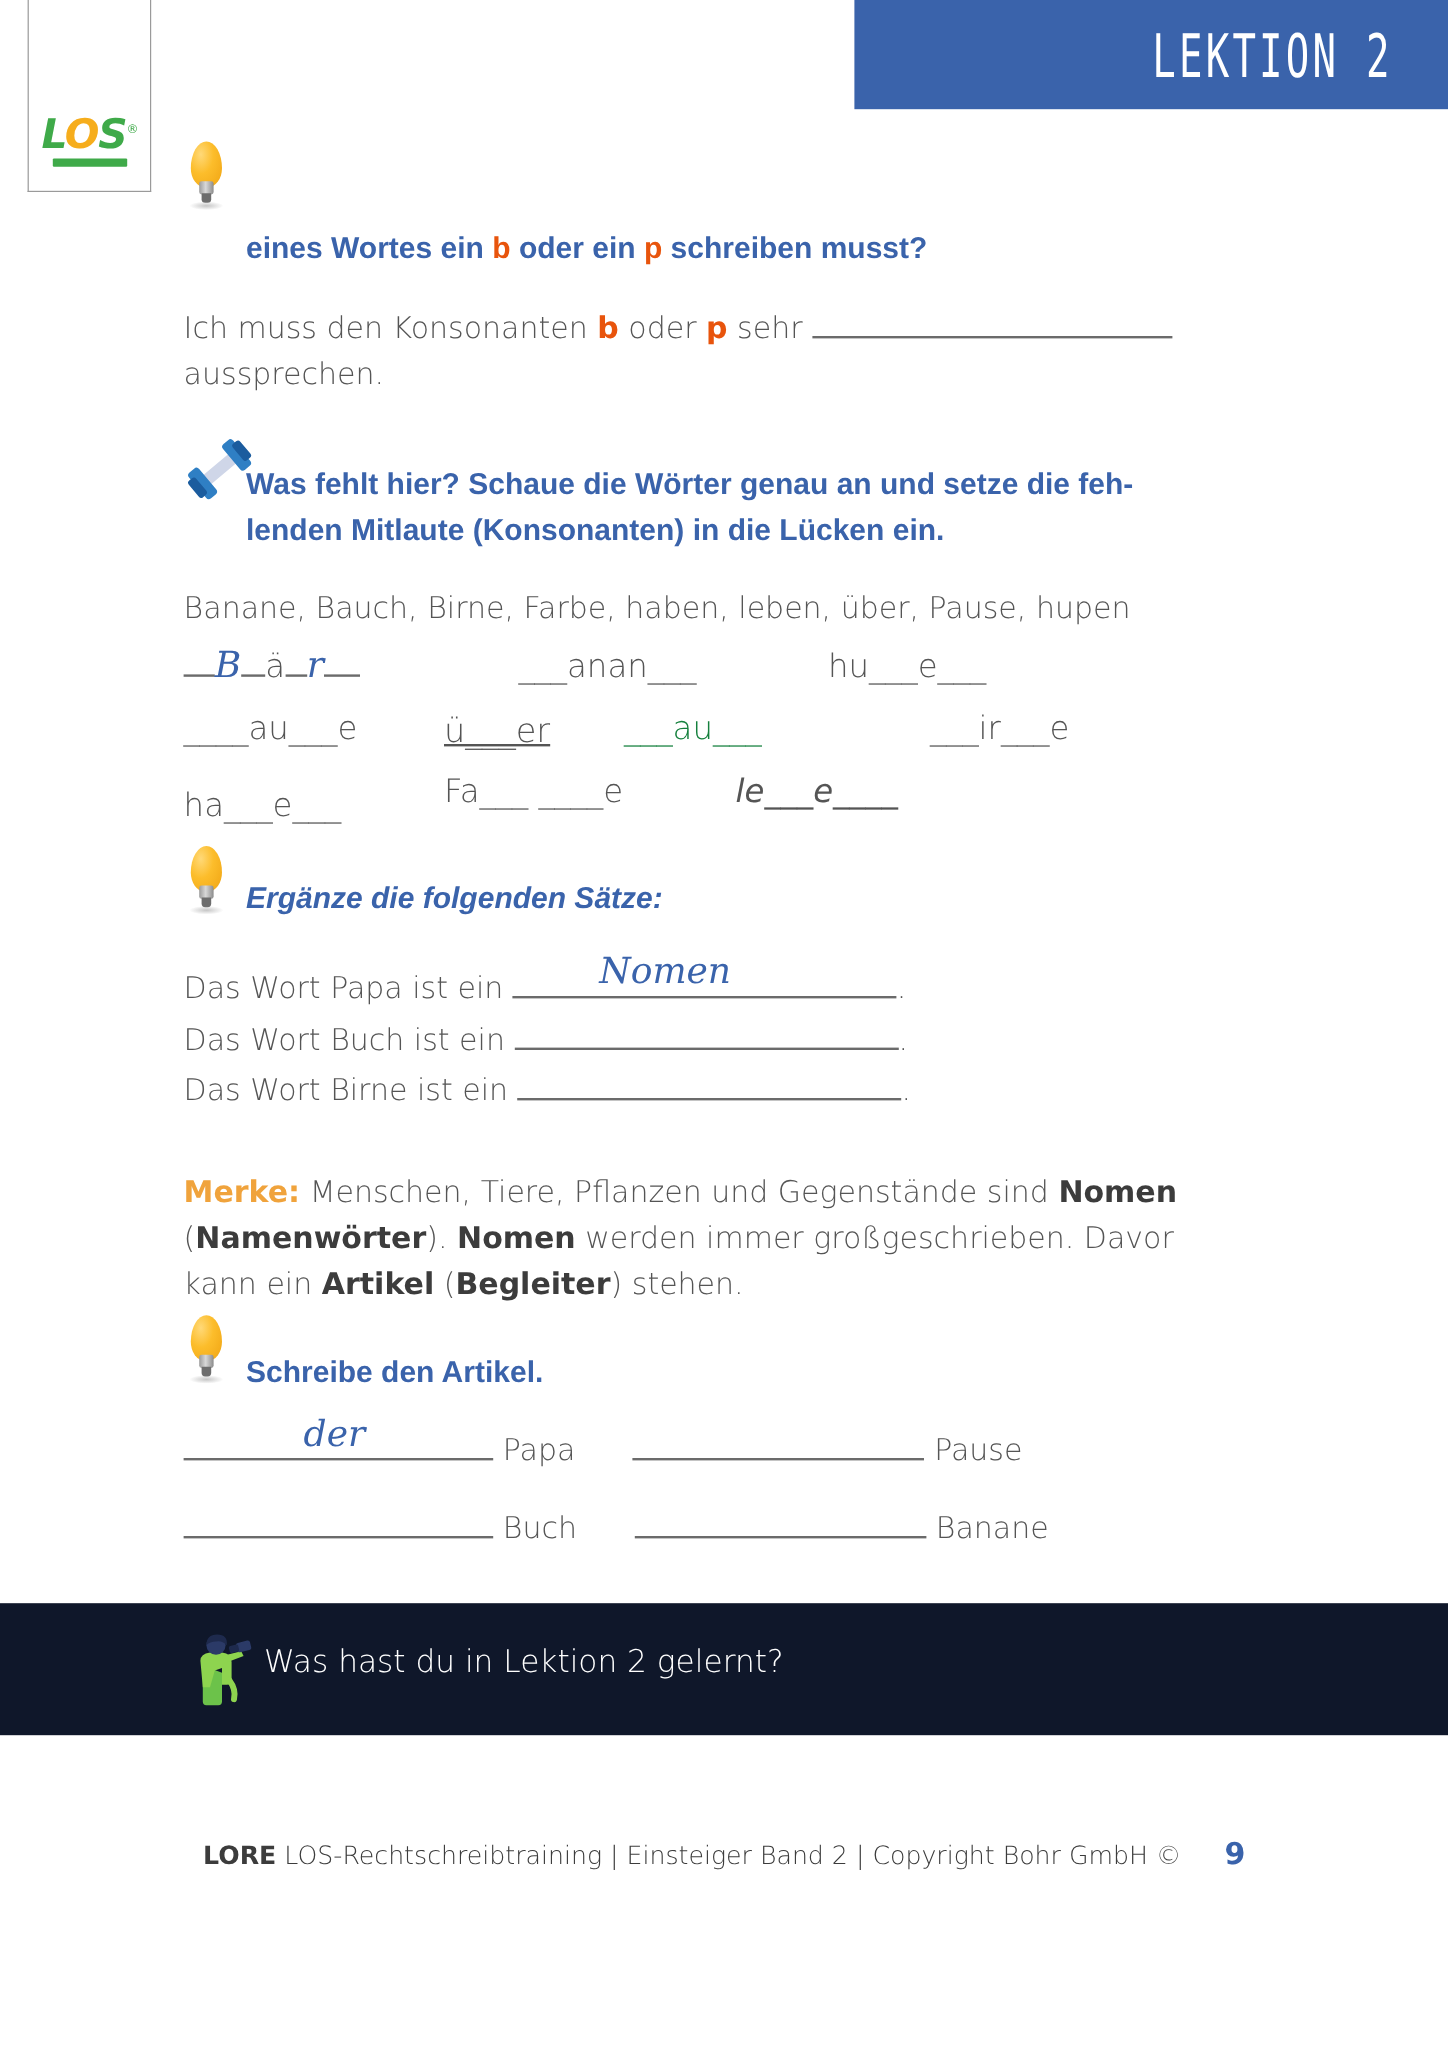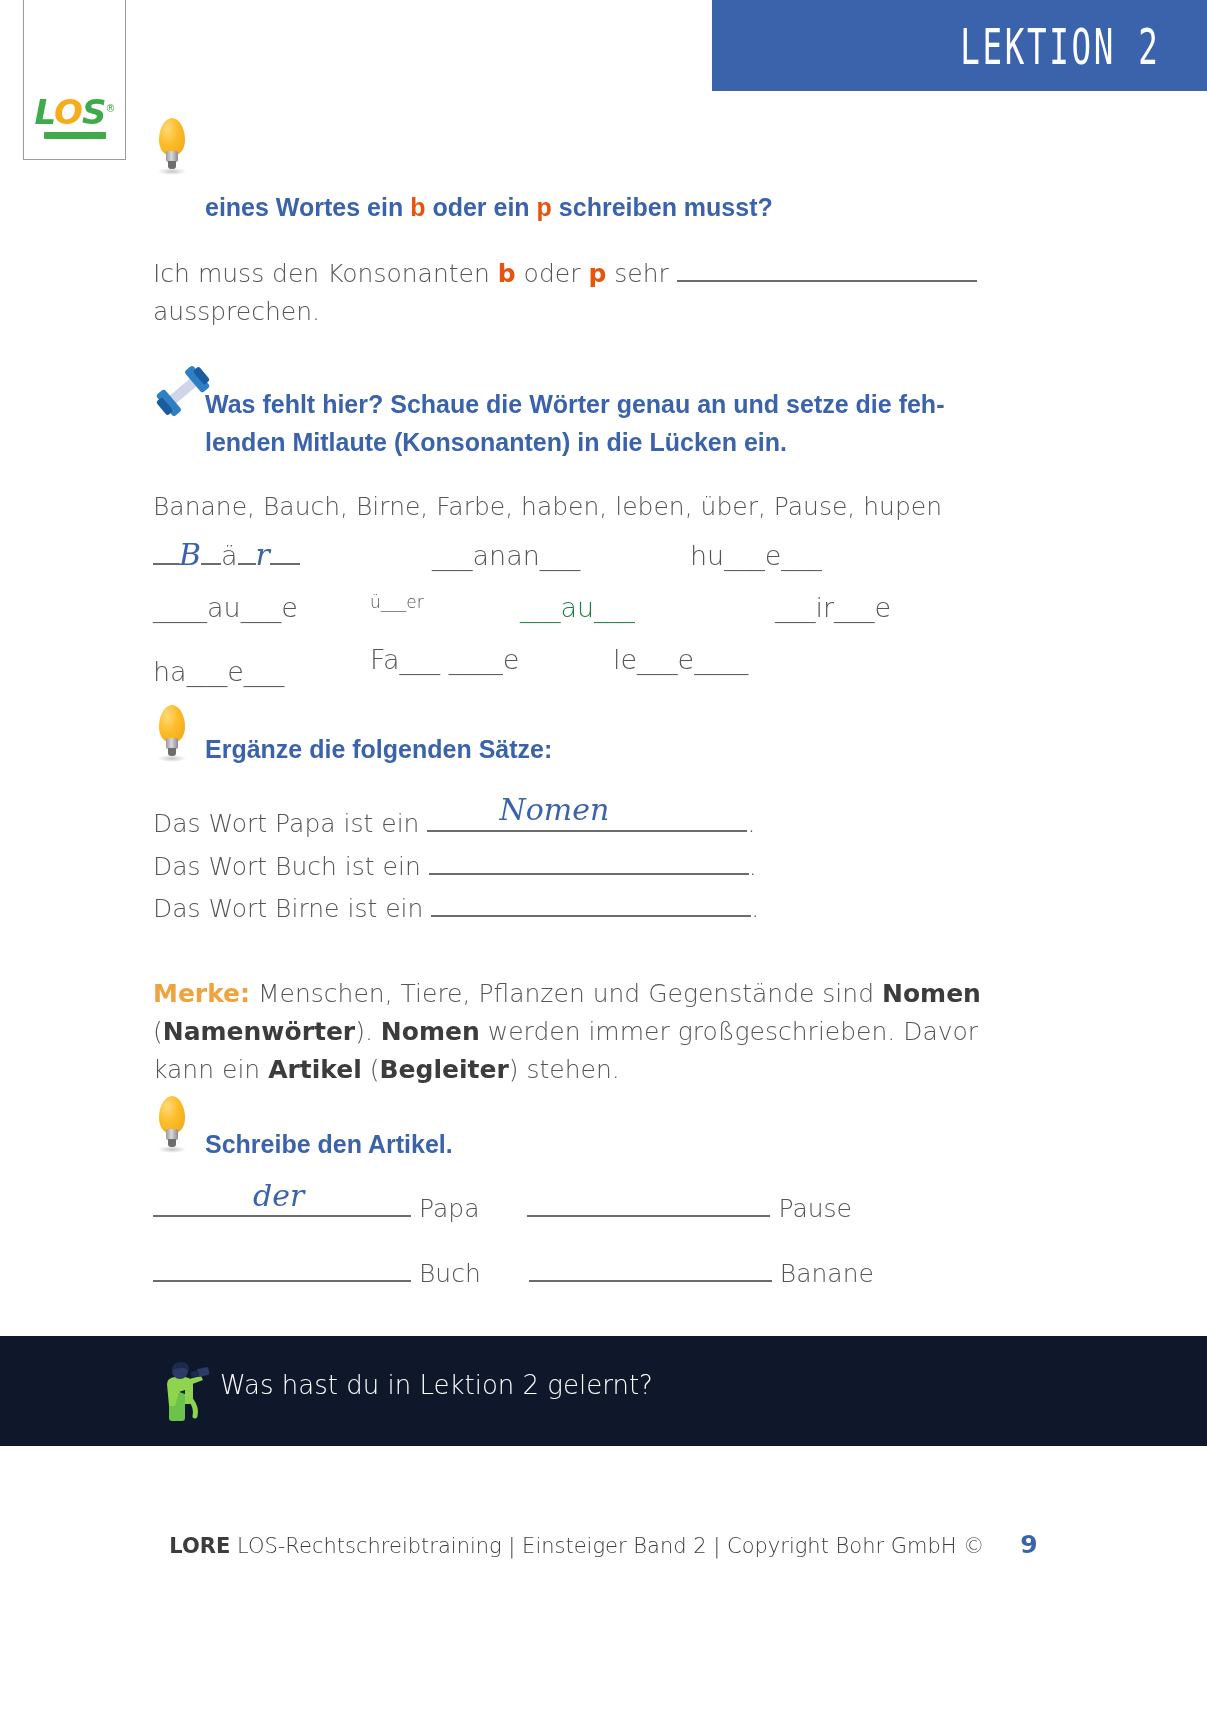--- a/index.html
+++ b/index.html
@@ -256,35 +256,35 @@
 
 <div class="body-text" style="left:153px; top:488px;">Banane, Bauch, Birne, Farbe, haben, leben, über, Pause, hupen</div>
 
 <div class="fill-cell" style="left:153px; top:537px;">
   <span class="rule" style="width:26px;"></span><span class="hand">B</span><span class="rule" style="width:20px;"></span><span style="color:#555;font-size:27px;font-family:'DejaVu Sans',sans-serif;font-weight:300;">ä</span><span class="rule" style="width:18px;"></span><span class="hand">r</span><span class="rule" style="width:30px;"></span>
 </div>
 <div class="fill-cell" style="left:432px; top:540px; color:#555; font-size:27px; font-family:'DejaVu Sans',sans-serif; font-weight:300;">___anan___</div>
 <div class="fill-cell" style="left:690px; top:540px; color:#555; font-size:27px; font-family:'DejaVu Sans',sans-serif; font-weight:300;">hu___e___</div>
 
 <div class="fill-cell" style="left:153px; top:592px; color:#555; font-size:27px; font-family:'DejaVu Sans',sans-serif; font-weight:300;">____au___e</div>
-<div class="fill-cell" style="left:370px; top:592px; color:#555; font-size:17px; font-family:'DejaVu Sans',sans-serif; font-weight:300;">ü___er</div>
+<div class="fill-cell" style="left:370px; top:592px; color:#555; font-size:28px; font-family:'DejaVu Sans',sans-serif; font-weight:300;text-decoration:underline;">ü___er</div>
 <div class="fill-cell" style="left:520px; top:592px; color:#15803d; font-size:27px; font-family:'DejaVu Sans',sans-serif; font-weight:300;">___au___</div>
 <div class="fill-cell" style="left:775px; top:592px; color:#555; font-size:27px; font-family:'DejaVu Sans',sans-serif; font-weight:300;">___ir___e</div>
 
 <div class="fill-cell" style="left:153px; top:656px; color:#555; font-size:27px; font-family:'DejaVu Sans',sans-serif; font-weight:300;">ha___e___</div>
 <div class="fill-cell" style="left:370px; top:644px; color:#555; font-size:27px; font-family:'DejaVu Sans',sans-serif; font-weight:300;">Fa___ ____e</div>
-<div class="fill-cell" style="left:613px; top:644px; color:#555; font-size:27px; font-family:'DejaVu Sans',sans-serif; font-weight:300;">le___e____</div>
+<div class="fill-cell" style="left:613px; top:644px; color:#555; font-size:27px; font-family:'DejaVu Sans',sans-serif; font-weight:300;font-style:italic;">le___e____</div>
 
 <div class="bulb" style="left:155px; top:705px;">
   <div class="glass"></div>
     <div class="neck"></div>
     <div class="tip"></div>
     <div class="shadow"></div>
 </div>
-<div class="q-heading" style="left:205px; top:730px;">Ergänze die folgenden Sätze:</div>
+<div class="q-heading" style="left:205px; top:730px;font-style:italic;">Ergänze die folgenden Sätze:</div>
 
 <div class="body-text" style="left:153px; top:805px;">
   <span>Das Wort Papa ist ein </span><span style="position:relative; display:inline-block; width:320px;"><span class="rule" style="width:320px;"></span><span class="hand" style="position:absolute; left:72px; top:-14px;">Nomen</span></span><span>.</span>
 </div>
 
 <div class="body-text" style="left:153px; top:848px;">
   <span>Das Wort Buch ist ein </span><span class="rule" style="width:320px;"></span><span>.</span>
 </div>
 
 <div class="body-text" style="left:153px; top:890px;">

